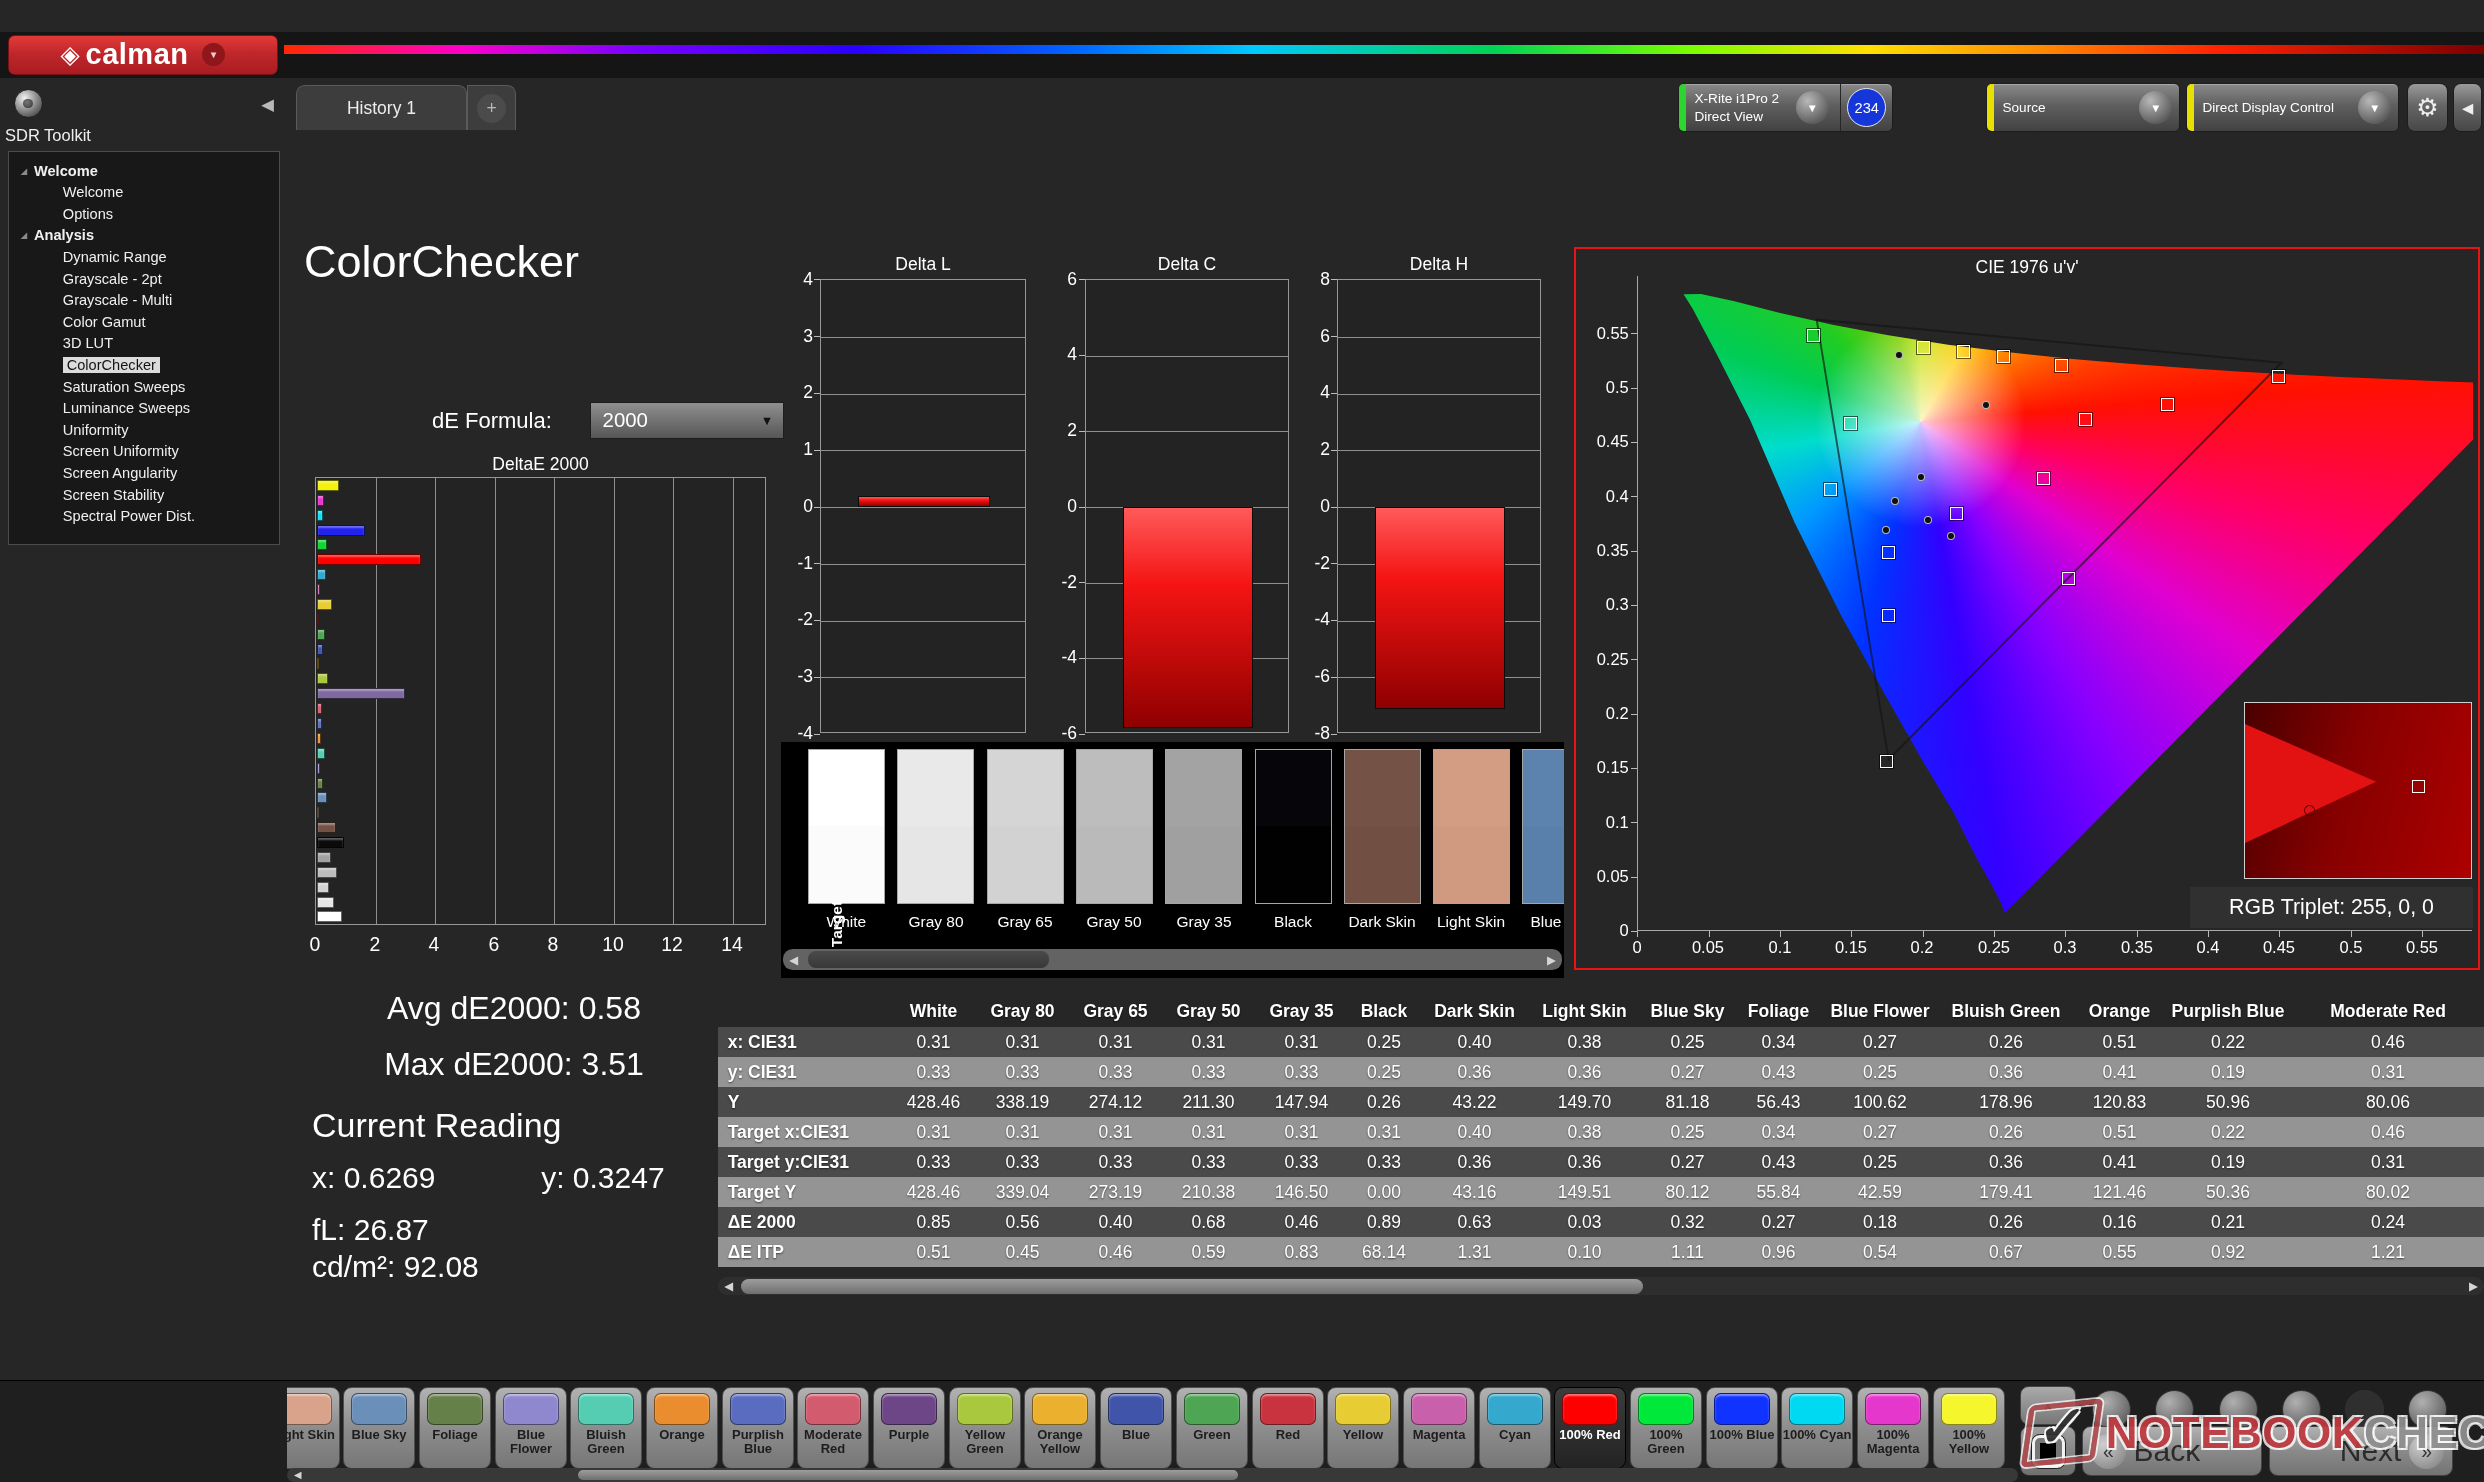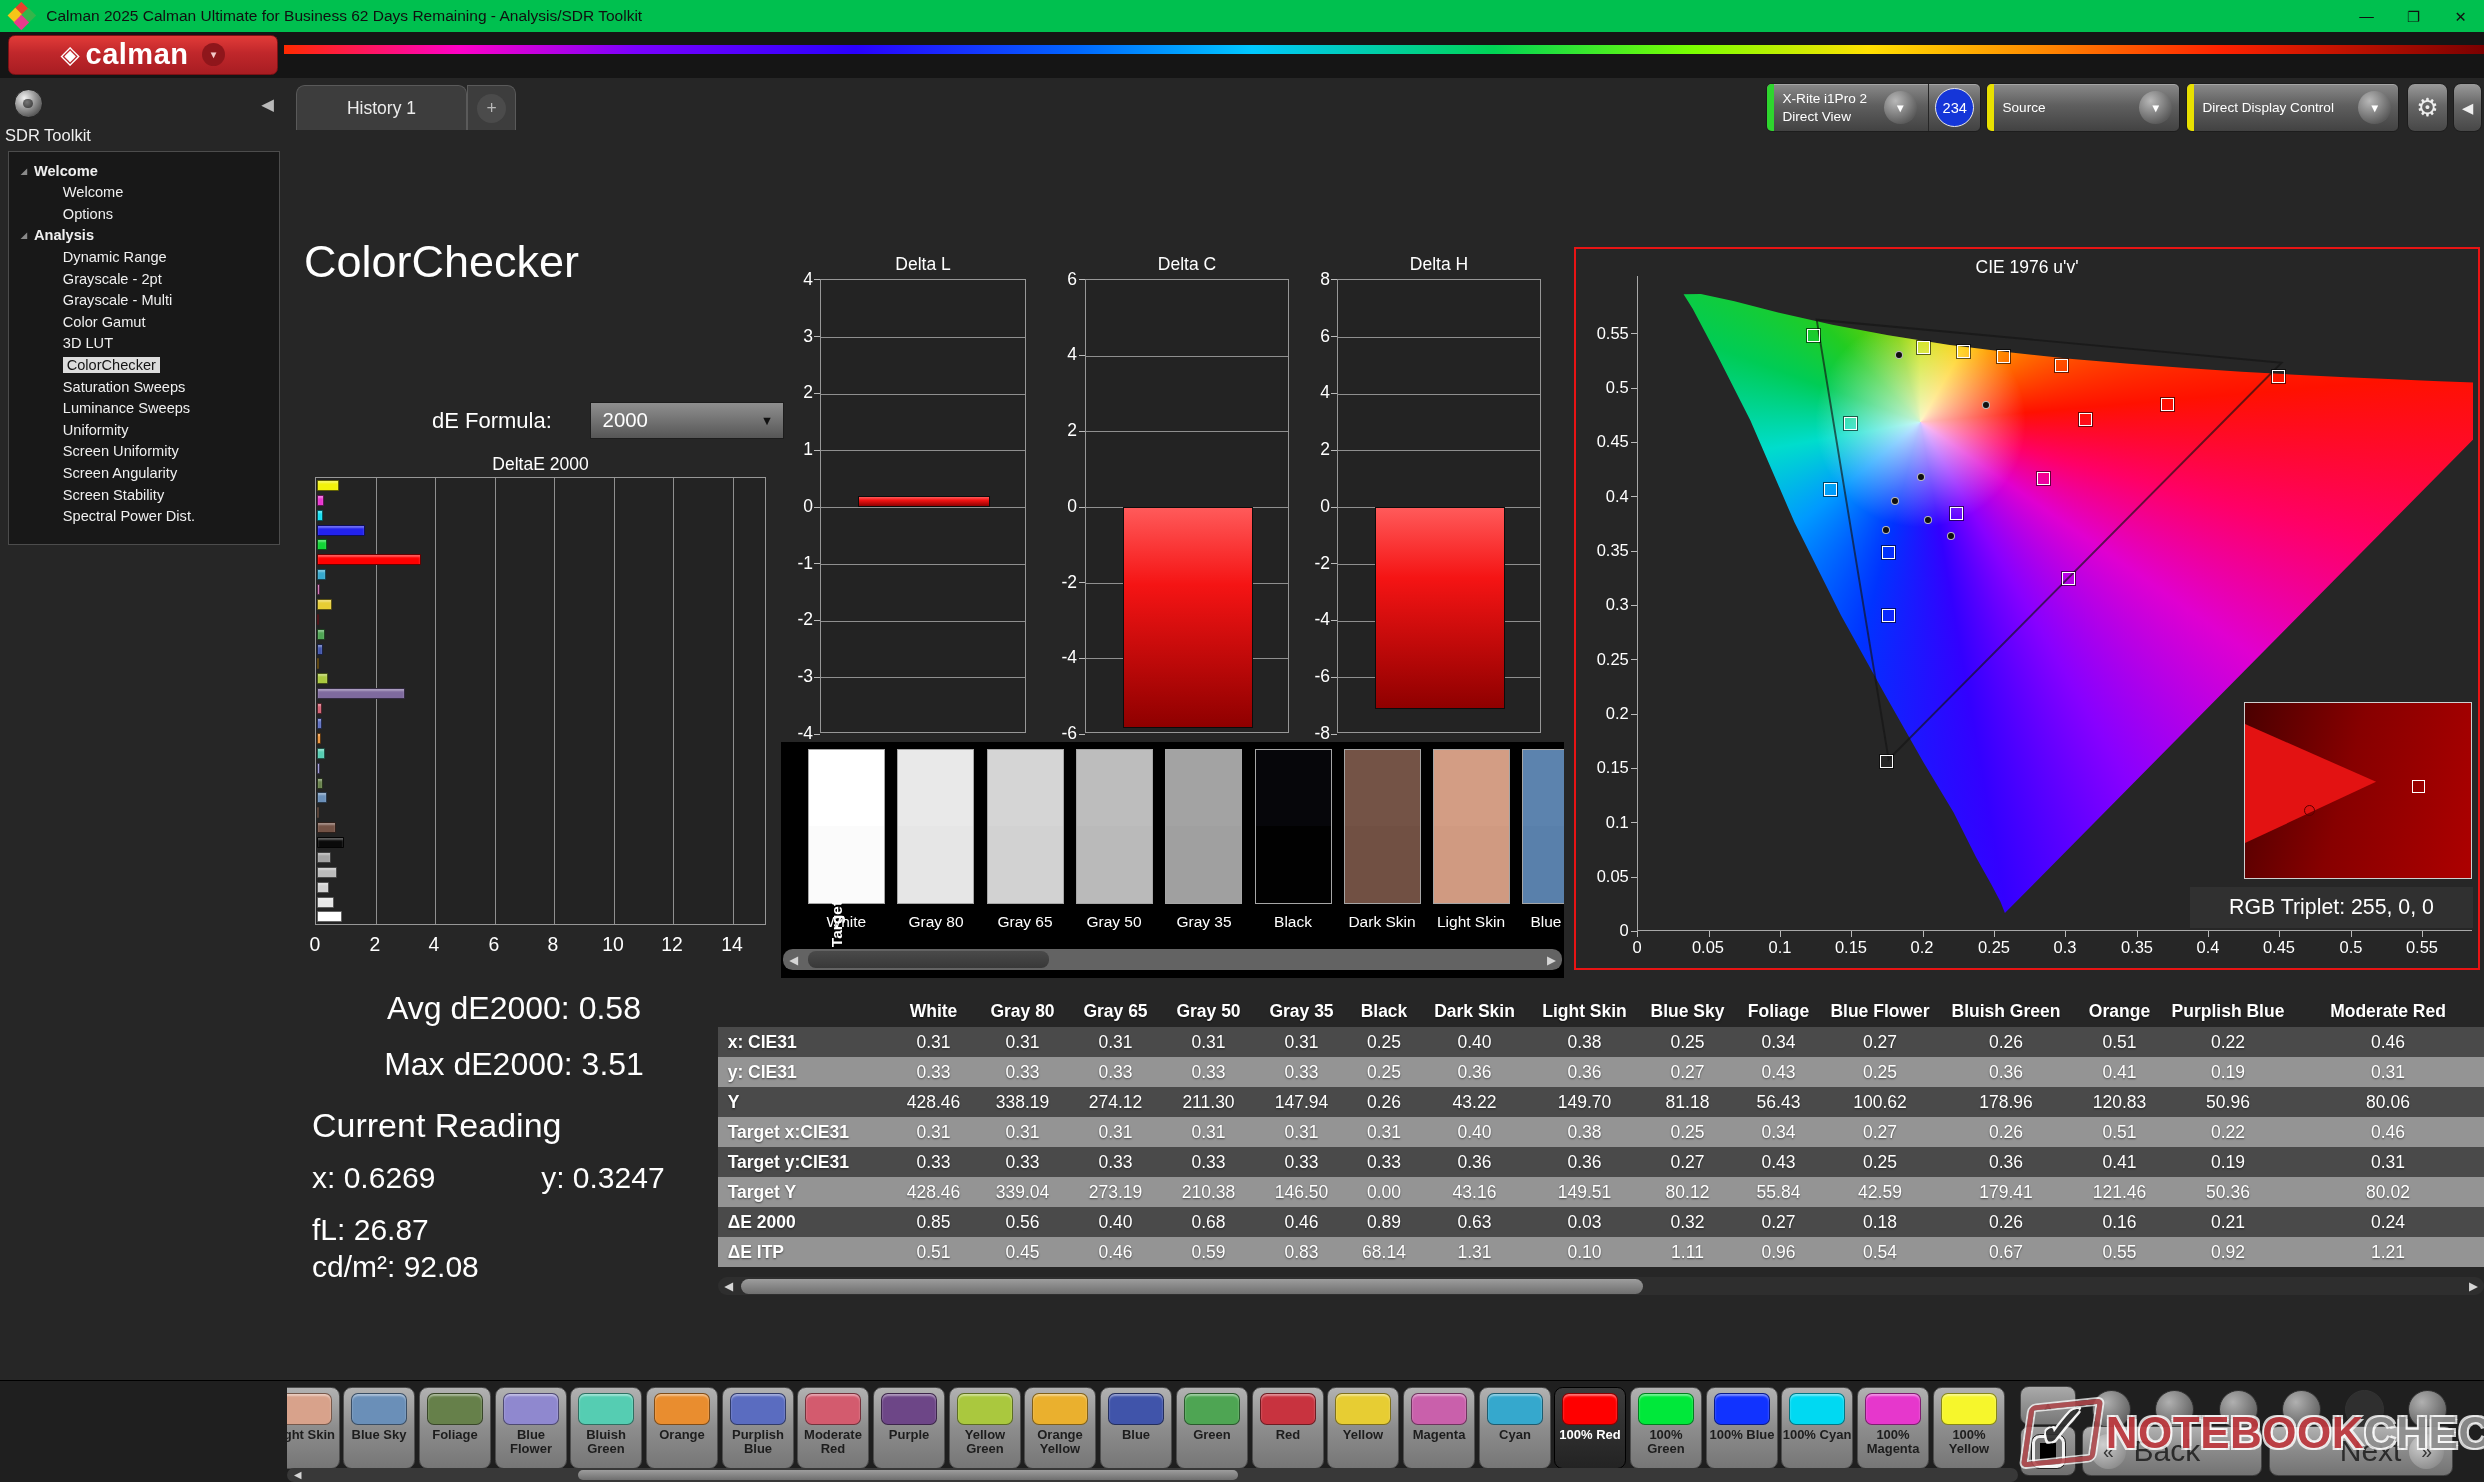--- a/index.html
+++ b/index.html
@@ -180,34 +180,20 @@
         text-shadow:-1.9px -1.9px 0 #fff,1.9px -1.9px 0 #fff,-1.9px 1.9px 0 #fff,1.9px 1.9px 0 #fff; }
   .wm-text { font-size:44px; font-weight:bold; letter-spacing:0.5px; white-space:nowrap; margin-left:7.8px;
         text-shadow:-1.9px -1.9px 0 rgba(255,255,255,.85),1.9px -1.9px 0 rgba(255,255,255,.85),-1.9px 1.9px 0 rgba(255,255,255,.85),1.9px 1.9px 0 rgba(255,255,255,.85); }
   .wm-red { color:#bf3a40; } .wm-gray { color:#8f8f8f; }
 </style>
 </head>
 <body>
 
 <div class="screen">
 
-  <div class="titlebar">
-    <div class="title-icon" id="titleIcon">
-        <i style="left: 6.8px; top: 0px; background: rgb(232, 65, 44);"></i>
-        <i style="left: 0px; top: 6.8px; background: rgb(245, 197, 24);"></i>
-        <i style="left: 13.6px; top: 6.8px; background: rgb(53, 181, 74);"></i>
-        <i style="left: 6.8px; top: 13.6px; background: rgb(232, 58, 140);"></i>
-      </div>
-    <div class="title-text">Calman 2025 Calman Ultimate for Business 62 Days Remaining  - Analysis/SDR Toolkit</div>
-    <div class="win-controls">
-      <div class="win-btn">—</div>
-      <div class="win-btn">❐</div>
-      <div class="win-btn">✕</div>
-    </div>
-  </div>
 
   <div class="header">
     <div class="logo">
       <span class="dia">◈</span>
       <span class="word">calman</span>
       <span class="drop">▼</span>
     </div>
     <div class="rainbow"></div>
   </div>
 
@@ -268,21 +254,21 @@
       <div class="tree-row item">
         <span class="lbl">Spectral Power Dist.</span>
       </div>
     </div>
 
   <div class="tab">History 1</div>
   <div class="tab-add">
       <span class="plus">+</span>
     </div>
 
-  <div class="dd" style="left:1766px; width:215px;">
+  <div class="dd" style="left:1678px; width:215px;">
     <span class="stripe" id="meterStripe" style="background: rgb(46, 213, 46);"></span>
     <span class="txt"><span>X-Rite i1Pro 2</span><br>
           <span>Direct View</span></span>
     <span class="arrow">▼</span>
     <span class="divider"></span>
     <span class="badge">234</span>
   </div>
   <div class="dd" style="left:1986px; width:194px;">
     <span class="stripe" id="sourceStripe" style="background: rgb(232, 224, 0);"></span>
     <span class="txt">Source</span>

